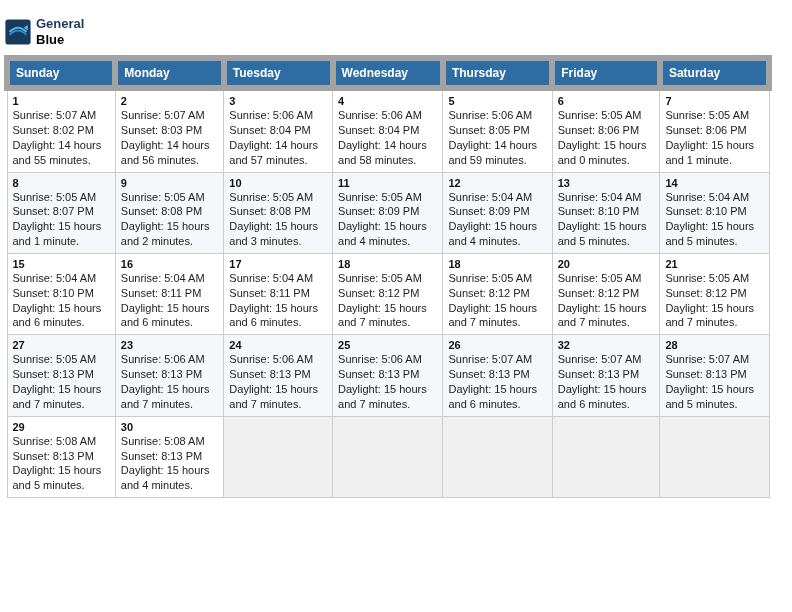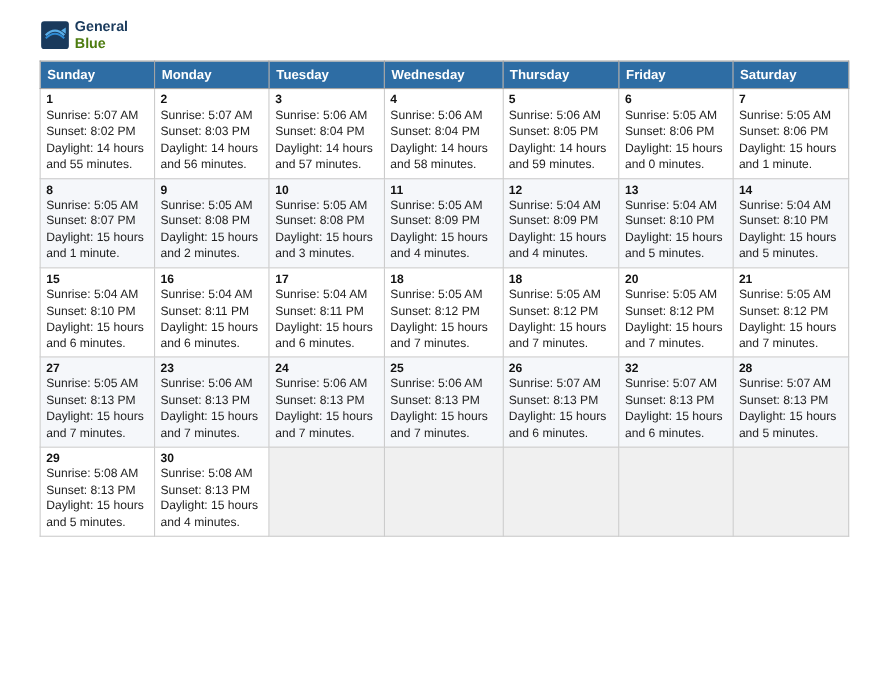--- a/index.html
+++ b/index.html
@@ -6,41 +6,41 @@
     body {
       font-family: Arial, sans-serif;
       background: #fff;
       width: 792px;
       height: 612px;
       overflow: hidden;
     }
     .page {
       width: 792px;
       height: 444px;
-      padding: 16px 20px 12px 36px;
+      padding: 16px 20px 12px 4px;
       background: #fff;
     }
     .header {
       display: flex;
       justify-content: space-between;
       align-items: flex-start;
       margin-bottom: 8px;
     }
     .logo {
       display: flex;
       align-items: center;
       gap: 4px;
     }
     .logo-text {
       font-size: 13px;
       font-weight: bold;
       color: #1a3a5c;
       line-height: 1.2;
     }
-    .logo-blue { color: #4d7c0f; }
+    .logo-blue { color: #000000; }
     .logo-icon {
       width: 28px;
       height: 28px;
     }
     .title-area {
       text-align: right;
     }
     .month-title {
       font-size: 28px;
       font-weight: bold;
@@ -55,21 +55,21 @@
       border-collapse: collapse;
       border: 1px solid #ccc;
     }
     .calendar th {
       background: #2e6da4;
       color: #fff;
       font-size: 12px;
       font-weight: bold;
       text-align: left;
       padding: 5px 6px;
-      border: 1px solid #a3a3a3;
+      border: 6px solid #a3a3a3;
     }
     .calendar td {
       border: 1px solid #ccc;
       vertical-align: top;
       padding: 4px 5px;
       width: 113px;
       background: #fff;
     }
     .calendar tr:nth-child(even) td {
       background: #f5f8fc;

